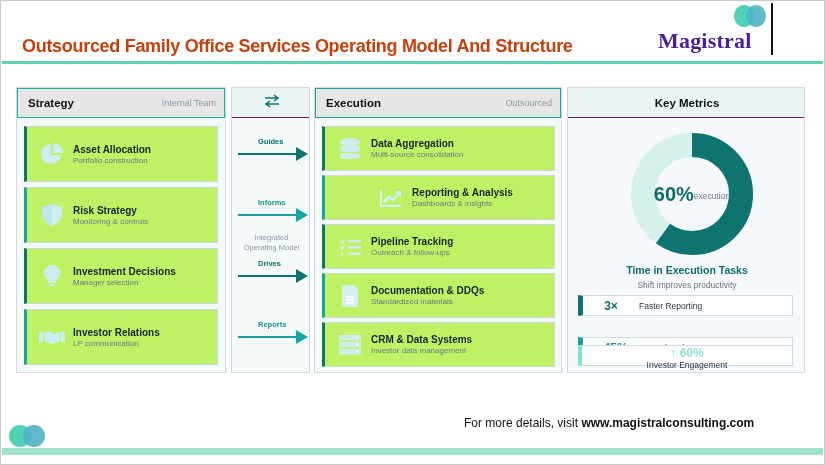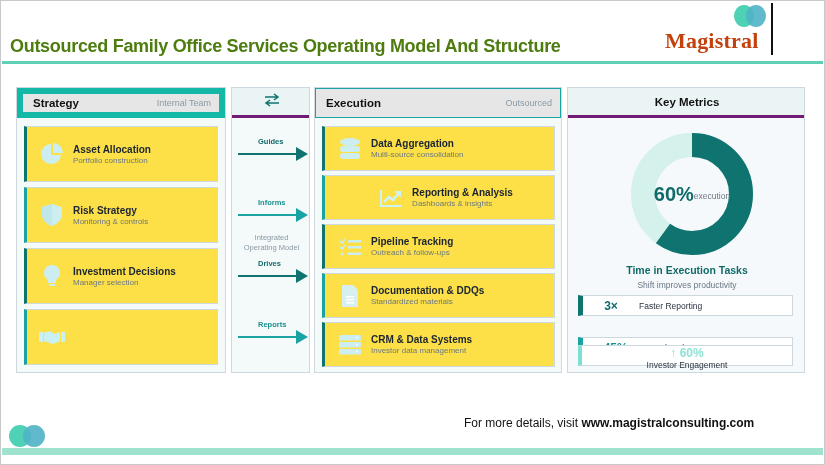--- a/index.html
+++ b/index.html
@@ -1,43 +1,43 @@
 <!DOCTYPE html>
 <html><head>
 <meta charset="utf-8">
 <style>
   * { box-sizing: border-box; margin: 0; padding: 0; }
   html, body { width: 825px; height: 465px; overflow: hidden; background: #ffffff; }
   body { font-family: "Liberation Sans", sans-serif; color: #1f2937; position: relative; }
   .frame { position: absolute; left: 0; top: 0; width: 825px; height: 465px; border: 1px solid #c9c9c9; }
 
-  .title { position: absolute; left: 10px; top: 36px; font-size: 18px; font-weight: bold; color: #4d7c0f; letter-spacing: -0.3px; }
+  .title { position: absolute; left: 22px; top: 36px; font-size: 18px; font-weight: bold; color: #c2410c; letter-spacing: -0.3px; }
   .title-rule { position: absolute; left: 2px; top: 61px; width: 821px; height: 3px; background: #5fd0b6; }
 
   .logo { position: absolute; left: 655px; top: 3px; width: 120px; height: 52px; }
   .logo .c1 { position: absolute; left: 79px; top: 2px; width: 20px; height: 22px; border-radius: 50%; background: #4fd1b5; }
   .logo .c2 { position: absolute; left: 91px; top: 2px; width: 20px; height: 22px; border-radius: 50%; background: #4fb3c6; opacity: 0.9; }
-  .logo .word { position: absolute; left: 10px; top: 25px; font-family: "Liberation Serif", serif; font-weight: bold; font-size: 22px; color: #c2410c; letter-spacing: 0.2px; }
+  .logo .word { position: absolute; left: 3px; top: 25px; font-family: "Liberation Serif", serif; font-weight: bold; font-size: 22px; color: #4c1d95; letter-spacing: 0.2px; }
   .logo .bar { position: absolute; left: 116px; top: 0px; width: 2px; height: 52px; background: #111; }
 
   .panel { position: absolute; background: #f4f9fa; border: 1px solid #cdd9df; }
-  .panel-head { position: absolute; left: 0; top: 0; right: 0; height: 30px; border-bottom: 3px solid #701a75; display: flex; align-items: center; justify-content: space-between; padding: 0 8px 0 10px; }
+  .panel-head { position: absolute; left: 0; top: 0; right: 0; height: 30px; border-bottom: 1px solid #701a75; display: flex; align-items: center; justify-content: space-between; padding: 0 8px 0 10px; }
   .panel-head .h { font-size: 11.5px; font-weight: bold; color: #111; }
   .panel-head .tag { font-size: 9px; color: #8a9aa5; }
 
   #strategy { left: 16px; top: 87px; width: 210px; height: 286px; }
-  #strategy .panel-head { background: #e6e6e6; border: 6px solid #14b8a6; }
+  #strategy .panel-head { background: #e6e6e6; border: 1px solid #14b8a6; }
   #connector { left: 231px; top: 87px; width: 79px; height: 286px; }
   #connector .panel-head { background: #eaf4f4; justify-content: center; }
   #execution { left: 314px; top: 87px; width: 248px; height: 286px; }
   #execution .panel-head { background: #e6e6e6; border: 1px solid #1aa3a3; }
   #metrics { left: 567px; top: 87px; width: 238px; height: 286px; background: #f6f9fb; }
   #metrics .panel-head { background: #eaf4f4; justify-content: center; }
 
-  .card { position: absolute; background: #fde047; border: 1px solid #cdd9df; border-left: 3px solid #0f7370; display: flex; align-items: center; }
+  .card { position: absolute; background: #bef264; border: 1px solid #cdd9df; border-left: 3px solid #0f7370; display: flex; align-items: center; }
   .card.alt { border-left-color: #1aa3a3; }
   .card .icon { width: 26px; height: 26px; margin-left: 12px; margin-right: 8px; display: flex; align-items: center; justify-content: center; flex: 0 0 26px; }
   .card .txt { display: flex; flex-direction: column; }
   .card .t { font-size: 10px; font-weight: bold; color: #1a2433; }
   .card .s { font-size: 8px; color: #6b7785; margin-top: 1px; }
 
   .arrow { position: absolute; left: 6px; width: 70px; height: 16px; }
   .arrow .lbl { position: absolute; left: 20px; top: -10px; font-size: 7.5px; font-weight: bold; color: #0f6b69; }
   .arrow .line { position: absolute; left: 0; top: 6px; width: 58px; height: 2px; background: #0f7370; }
   .arrow .head { position: absolute; left: 58px; top: 0; width: 0; height: 0; border-top: 7px solid transparent; border-bottom: 7px solid transparent; border-left: 12px solid #0f7370; }
@@ -130,20 +130,24 @@
   </div>
 
   <div class="card alt" style="left:7px; top:221px; width:194px; height:56px;">
     <span class="icon">
       <svg width="26" height="18" viewBox="0 0 26 18">
           <rect x="0" y="4" width="4" height="10" fill="#c9f1f4"></rect>
           <rect x="22" y="4" width="4" height="10" fill="#c9f1f4"></rect>
           <path d="M5 5 L11 3 L15 6 L21 4 L21 13 L14 16 L5 13 Z" fill="#c9f1f4"></path>
         </svg>
     </span>
+    <div class="txt">
+      <span class="t">Investor Relations</span>
+      <span class="s">LP communication</span>
+    </div>
   </div>
 </div>
 
 <div class="panel" id="connector">
   <div class="panel-head">
     <span>
       <svg width="16" height="14" viewBox="0 0 16 14">
           <path d="M1 4 L14 4 M10 1 L14 4 L10 7" stroke="#0f7370" stroke-width="1.5" fill="none"></path>
           <path d="M15 10 L2 10 M6 7 L2 10 L6 13" stroke="#0f7370" stroke-width="1.5" fill="none"></path>
         </svg>

